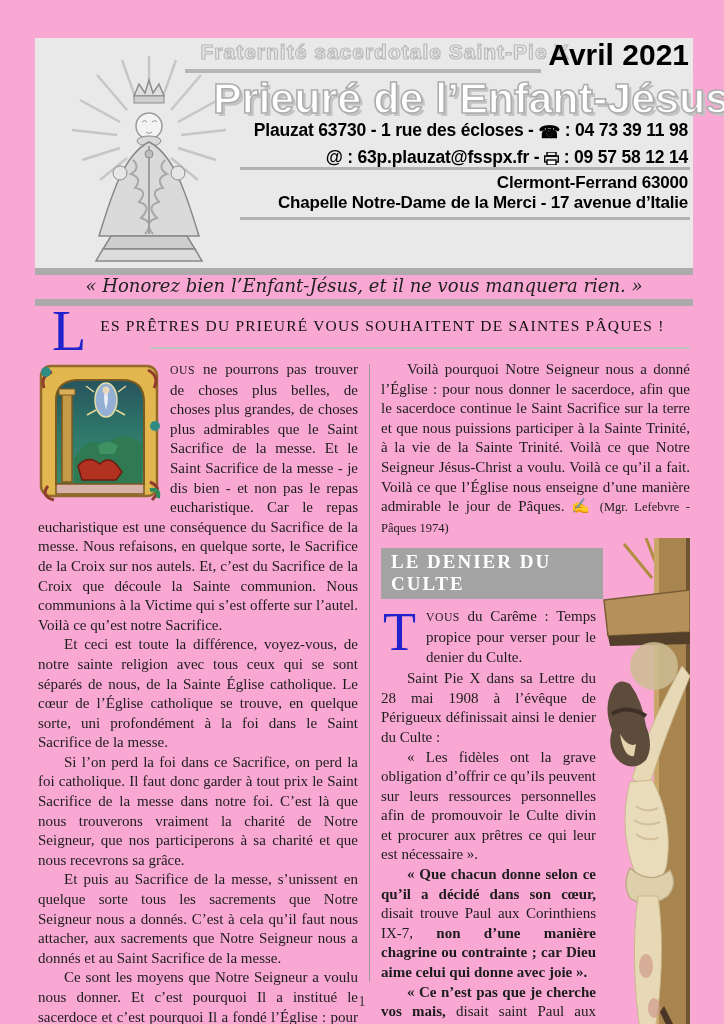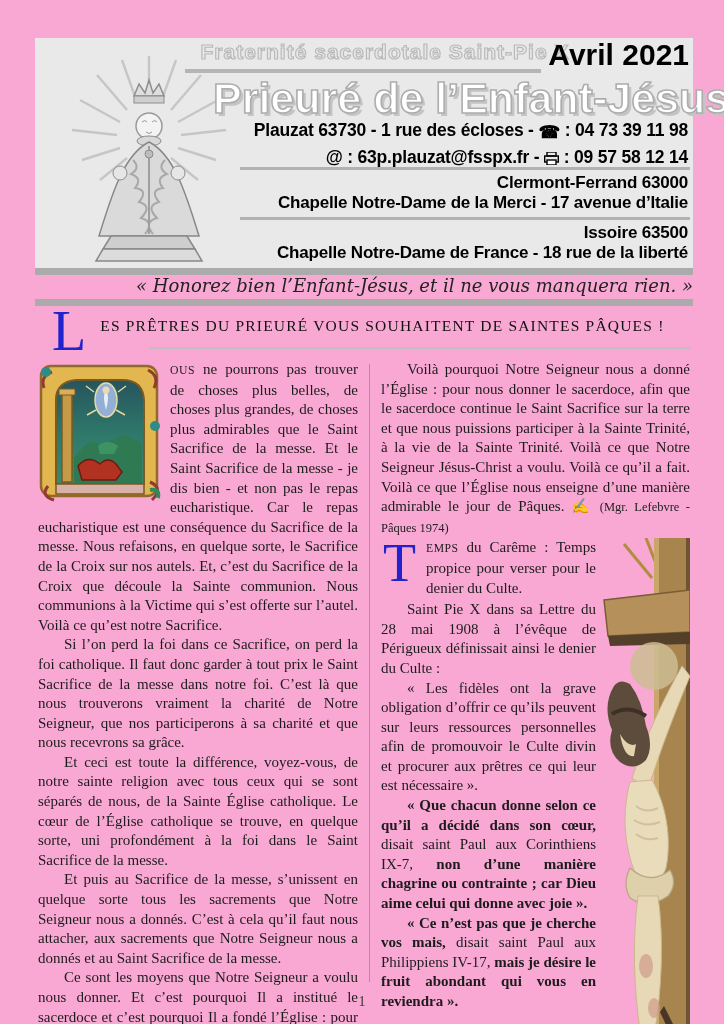--- a/index.html
+++ b/index.html
@@ -26,21 +26,21 @@
   .rule-a{left:205px;top:129px;}
   .rule-b{left:205px;top:179px;}
   .loc{position:absolute;right:5px;text-align:right;font-family:Liberation Sans, sans-serif;
        font-weight:bold;font-size:17px;line-height:20px;color:#000;letter-spacing:-0.2px;}
   .loc-1{top:135px;} .loc-2{top:185px;}
   .icon-inline{display:inline-block;vertical-align:-2px;}
 
   
   .bar{position:absolute;left:35px;width:658px;height:7px;background:#ababab;}
   .bar-top{top:268px;} .bar-bottom{top:299px;}
-  .motto{position:absolute;left:35px;top:275px;width:658px;text-align:right;
+  .motto{position:absolute;left:35px;top:275px;width:658px;text-align:center;
          font-family:"DejaVu Serif",serif;font-style:italic;font-size:18px;color:#222;}
 
   
   .headline{position:absolute;left:52px;top:306px;width:640px;}
   .headline .dropcap-l{float:left;font-family:"Liberation Serif",serif;color:#2323cd;
          font-size:56px;line-height:50px;font-weight:normal;margin-right:14px;}
   .headline .headline-text{display:block;padding-top:11px;
          font-family:Liberation Serif, serif;font-size:15.5px;letter-spacing:1.2px;color:#111;}
   .headline-rule{position:absolute;left:150px;top:347px;width:540px;height:2px;background:#c0c0c0;}
 
@@ -131,24 +131,20 @@
             </svg></span><span> : 09 57 58 12 14</span></div>
     </div>
 
     <div class="hdr-rule rule-a"></div>
     <div class="loc loc-1">
       <div>Clermont-Ferrand  63000</div>
       <div>Chapelle Notre-Dame de la Merci - 17 avenue d’Italie</div>
     </div>
 
     <div class="hdr-rule rule-b"></div>
-    <div class="loc loc-2">
-      <div>Issoire 63500</div>
-      <div>Chapelle Notre-Dame de France - 18 rue de la liberté</div>
-    </div>
   </div>
 
   <div class="bar bar-top"></div>
   <div class="motto">« Honorez bien l’Enfant-Jésus, et il ne vous manquera rien. »</div>
   <div class="bar bar-bottom"></div>
 
   <div class="headline">
     <span class="dropcap-l">L</span>
     <span class="headline-text">ES PRÊTRES DU PRIEURÉ VOUS SOUHAITENT DE SAINTES PÂQUES !</span>
   </div>
@@ -178,22 +174,22 @@
         <g>
           <ellipse cx="68" cy="38" rx="11" ry="17" fill="#93b0d4" stroke="#e6dca6" stroke-width="1.5"></ellipse>
           <path d="M68,26 q4,8 0,22 q-4,-14 0,-22" fill="#e9eef5"></path>
           <circle cx="68" cy="28" r="3.5" fill="#e9d9b8"></circle>
           <path d="M56,30 l-8,-6 M80,30 l8,-6 M58,48 l-9,5 M78,48 l9,5" stroke="#e6d69a" stroke-width="1.5"></path>
         </g>
         <path d="M40,104 q10,-12 22,-2 q8,-8 16,0 l6,8 l-6,8 h-34 z" fill="#b23222" stroke="#6e1a12" stroke-width="1.5"></path>
         <rect x="18" y="122" width="88" height="10" fill="#d8b2a8" stroke="#7a5a20" stroke-width="1.5"></rect>
       </svg>
       <p class="noindent"><span class="smallcaps">OUS</span><span> ne pourrons pas trouver de choses plus belles, de choses plus grandes, de choses plus admirables que le Saint Sacrifice de la messe. Et le Saint Sacrifice de la messe - je dis bien - et non pas le repas eucharistique. Car le repas eucharistique est une conséquence du Sacrifice de la messe. Nous refaisons, en quelque sorte, le Sacrifice de la Croix sur nos autels. Et, c’est du Sacrifice de la Croix que découle la Sainte communion. Nous communions à la Victime qui s’est offerte sur l’autel. Voilà ce qu’est notre Sacrifice.</span></p>
+      <p>Et ceci est toute la différence, voyez-vous, de notre sainte religion avec tous ceux qui se sont séparés de nous, de la Sainte Église catholique. Le cœur de l’Église catholique se trouve, en quelque sorte, uni profondément à la foi dans le Saint Sacrifice de la messe.</p>
       <p>Si l’on perd la foi dans ce Sacrifice, on perd la foi catholique. Il faut donc garder à tout prix le Saint Sacrifice de la messe dans notre foi. C’est là que nous trouverons vraiment la charité de Notre Seigneur, que nos participerons à sa charité et que nous recevrons sa grâce.</p>
-      <p>Et ceci est toute la différence, voyez-vous, de notre sainte religion avec tous ceux qui se sont séparés de nous, de la Sainte Église catholique. Le cœur de l’Église catholique se trouve, en quelque sorte, uni profondément à la foi dans le Saint Sacrifice de la messe.</p>
       <p>Et puis au Sacrifice de la messe, s’unissent en quelque sorte tous les sacrements que Notre Seigneur nous a donnés. C’est à cela qu’il faut nous attacher, aux sacrements que Notre Seigneur nous a donnés et au Saint Sacrifice de la messe.</p>
       <p>Ce sont les moyens que Notre Seigneur a voulu nous donner. Et c’est pourquoi Il a institué le sacerdoce et c’est pourquoi Il a fondé l’Église : pour continuer le sacerdoce. Parce qu’il ne peut pas y avoir de messe, de Sacrifice de la messe, sans sacerdoce. Et il ne peut pas y avoir de sacerdoce sans Église.</p>
     </div>
 
     <div class="col-divider"></div>
 
     <div class="col-right body-text">
       <p><span>Voilà pourquoi Notre Seigneur nous a donné l’Église : pour nous donner le sacerdoce, afin que le sacerdoce continue le Saint Sacrifice sur la terre et que nous puissions participer à la Sainte Trinité, à la vie de la Sainte Trinité. Voilà ce que Notre Seigneur Jésus-Christ a voulu. Voilà ce qu’il a fait. Voilà ce que l’Église nous enseigne d’une manière admirable le jour de Pâques. </span><span class="sign-glyph">✍</span><span class="attribution">  (Mgr. Lefebvre - Pâques 1974)</span></p>
 
       <div class="crucifix-float">
@@ -219,25 +215,26 @@
             <path d="M34,268 q10,8 22,2 M32,282 q12,8 26,2 M34,296 q10,8 22,4" stroke="#d2c09a" stroke-width="2" fill="none"></path>
             <path d="M28,330 q20,18 40,2 q8,14 -2,26 q-20,14 -38,2 q-8,-14 0,-30 z" fill="#ded0ab" stroke="#b7a67f" stroke-width="1.2"></path>
             <path d="M36,358 C 30,402 32,452 38,492 l14,6 C 60,452 62,400 56,358 z" fill="#e7d9b5" stroke="#cbb78f" stroke-width="1"></path>
             <ellipse cx="44" cy="428" rx="7" ry="12" fill="#cf9a8a" opacity="0.7"></ellipse>
             <ellipse cx="52" cy="470" rx="6" ry="10" fill="#cf9a8a" opacity="0.7"></ellipse>
             <polygon points="62,468 78,500 72,504 58,474" fill="#4a3526"></polygon>
           </g>
         </svg>
       </div>
 
-
-      <p class="noindent"><span class="dropcap-t">T</span><span class="smallcaps">EMPS</span><span> du Carême : Temps propice pour verser pour le denier du Culte.</span></p>
+      <div class="denier-banner">LE DENIER DU CULTE</div>
+
+      <p class="noindent"><span class="dropcap-t">T</span><span class="smallcaps">VOUS</span><span> du Carême : Temps propice pour verser pour le denier du Culte.</span></p>
       <div class="gap8"></div>
       <p>Saint Pie X dans sa Lettre du 28 mai 1908 à l’évêque de Périgueux définissait ainsi le denier du Culte :</p>
       <p>« Les fidèles ont la grave obligation d’offrir ce qu’ils peuvent sur leurs ressources personnelles afin de promouvoir le Culte divin et procurer aux prêtres ce qui leur est nécessaire ».</p>
-      <p><span class="q-bold">« Que chacun donne selon ce qu’il a décidé dans son cœur,</span><span> disait saint Paul aux Corinthiens IX-7, </span><span class="q-bold">non d’une manière chagrine ou contrainte ; car Dieu aime celui qui donne avec joie ».</span></p>
+      <p><span class="q-bold">« Que chacun donne selon ce qu’il a décidé dans son cœur,</span><span> disait trouve Paul aux Corinthiens IX-7, </span><span class="q-bold">non d’une manière chagrine ou contrainte ; car Dieu aime celui qui donne avec joie ».</span></p>
       <p><span class="q-bold">« Ce n’est pas que je cherche vos mais,</span><span> disait saint Paul aux Philippiens IV-17, </span><span class="q-bold">mais je désire le fruit abondant qui vous en reviendra ».</span></p>
 
     </div>
   </div>
 
   <div class="page-number">1</div>
 </div>
 
 </body></html>

